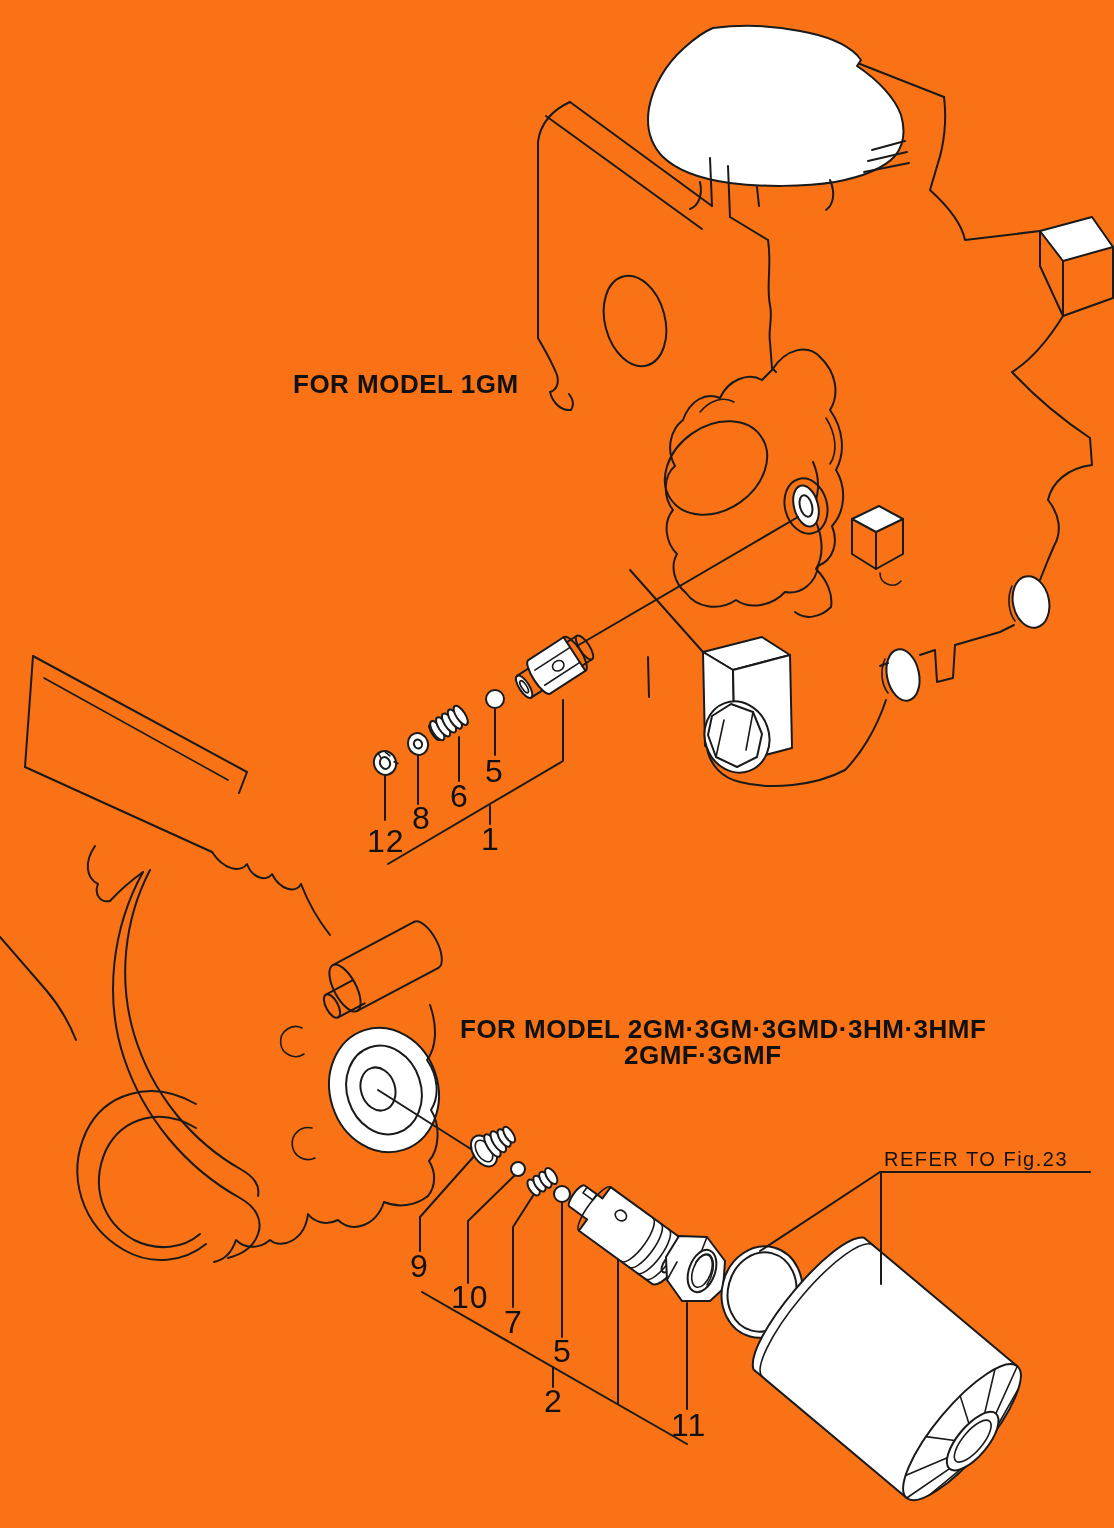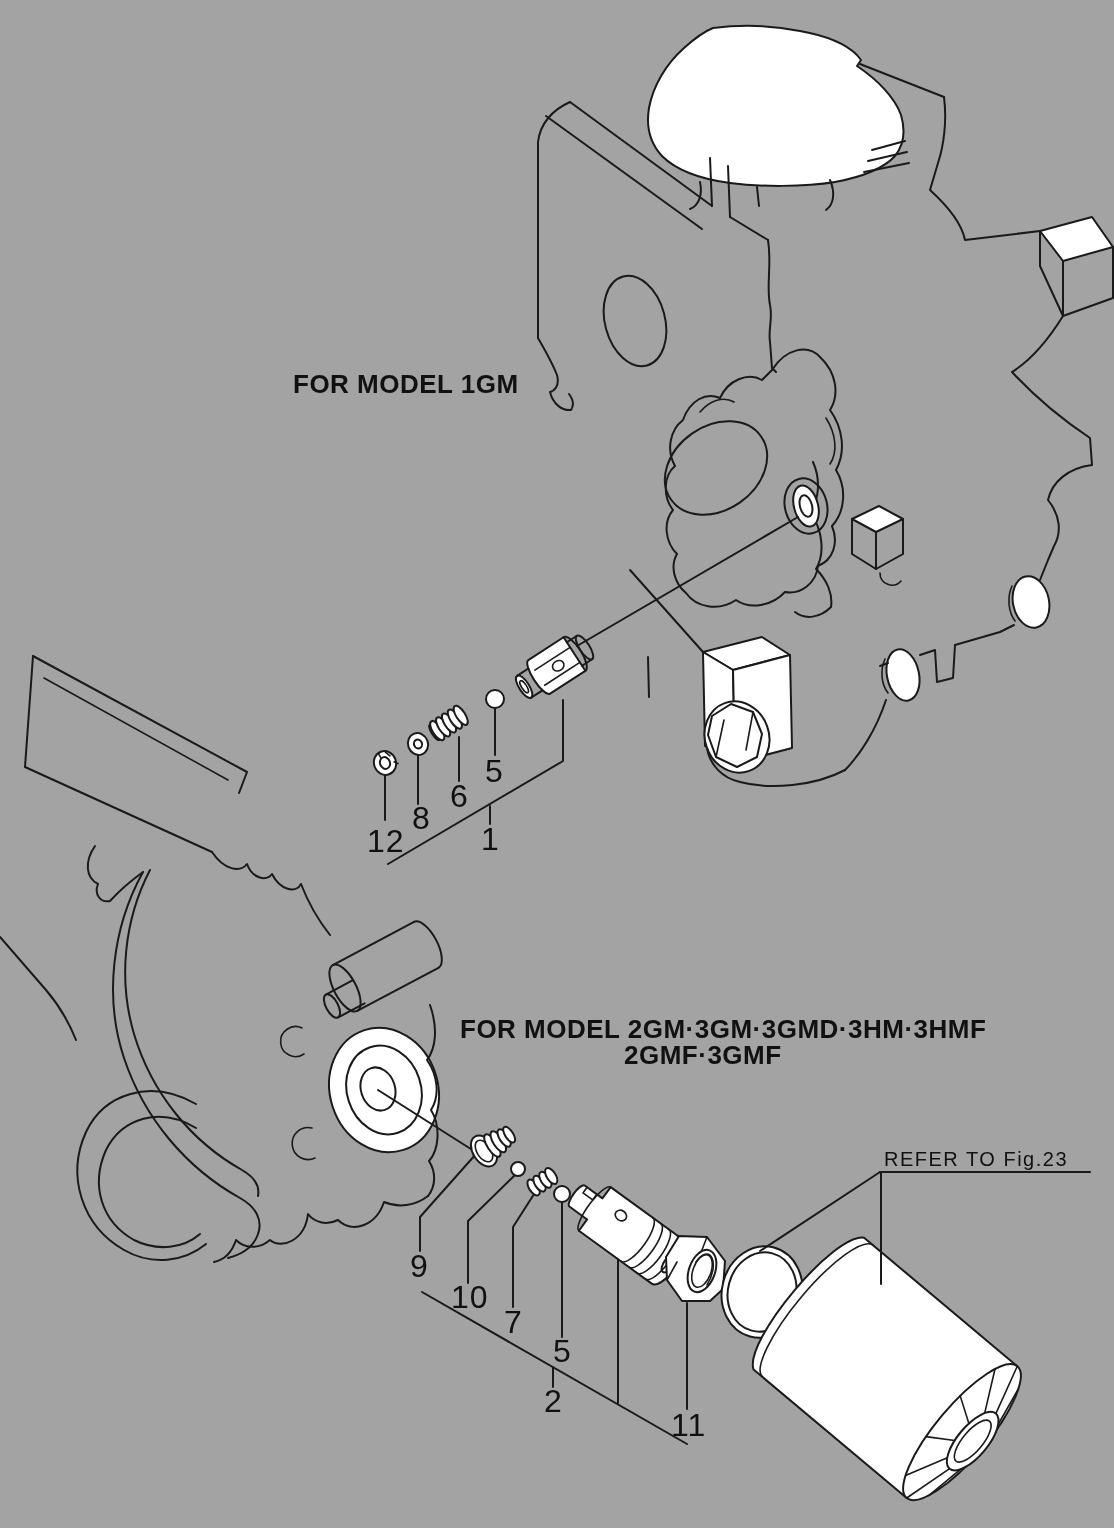--- a/index.html
+++ b/index.html
@@ -1,18 +1,18 @@
 <!DOCTYPE html>
 <html><head>
 <meta charset="utf-8">
 <style>
   html,body { margin:0; padding:0; background:#e8e8e8; }
   #page {
     position:relative; width:1114px; height:1528px; margin:0 auto;
-    background:#a3a3a3; overflow:hidden;
+    background:#f97316; overflow:hidden;
     font-family:"Liberation Sans", sans-serif;
   }
   svg { display:block; }
   .ln  { fill:none; stroke:#1a1a1a; stroke-width:2; stroke-linecap:round; stroke-linejoin:round; }
   .th  { fill:none; stroke:#1a1a1a; stroke-width:1.6; stroke-linecap:round; stroke-linejoin:round; }
   .fw  { fill:#ffffff; stroke:#1a1a1a; stroke-width:2; stroke-linejoin:round; }
   .num { font:400 32px "Liberation Sans",sans-serif; fill:#111111; letter-spacing:1px; }
   .lbl { font:700 26px "Liberation Sans",sans-serif; fill:#111111; letter-spacing:0.5px; }
   .ref { font:400 20px "Liberation Sans",sans-serif; fill:#111111; letter-spacing:1.5px; }
 </style>

